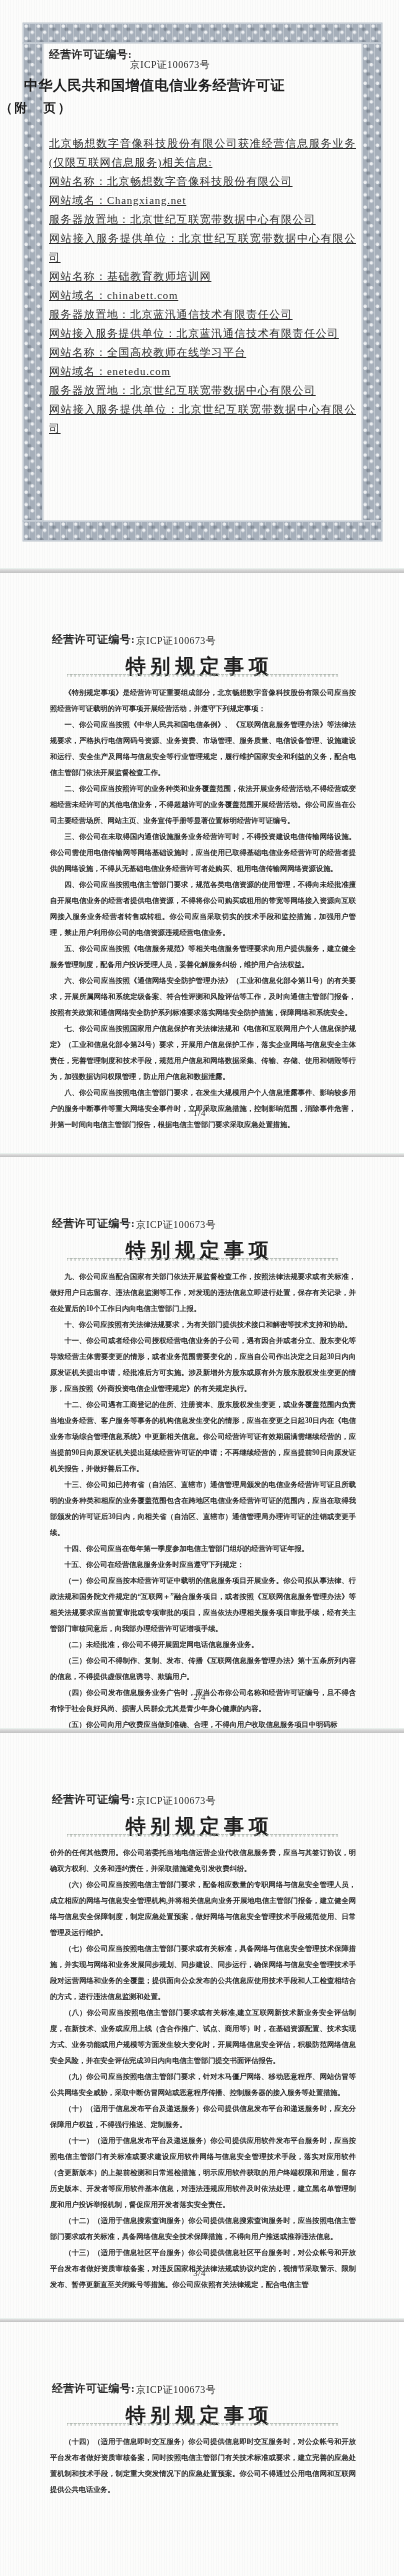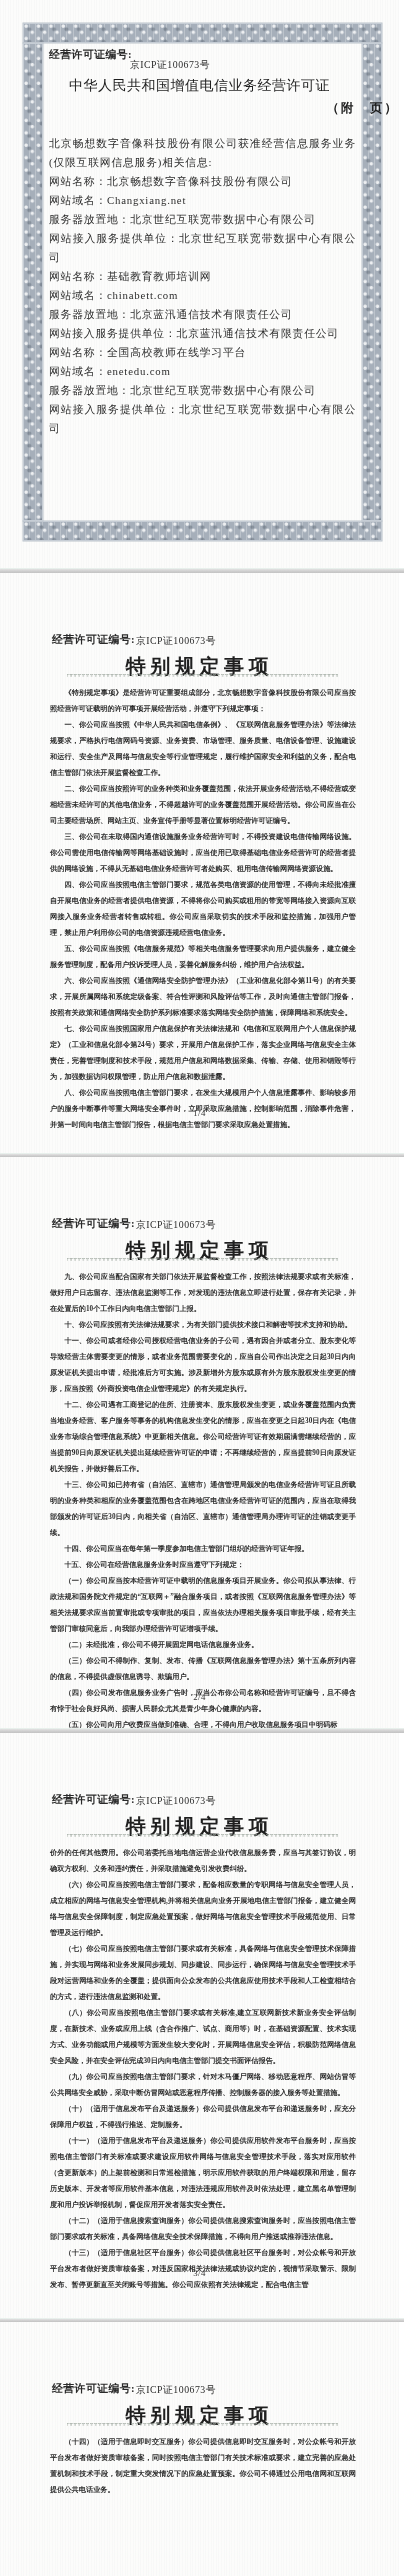--- a/index.html
+++ b/index.html
@@ -31,24 +31,24 @@
     background-size:12.4px 12.4px,12.4px 12.4px,12.4px 12.4px,auto;
     box-shadow:inset 0 0 0 1px #c6cdd5, 0 0 0 0.5px #b9c1ca;
   }
   .band.top{left:0;top:0;right:0;height:19.6px;}
   .band.bottom{left:0;bottom:0;right:0;height:19.6px;}
   .band.left{left:0;top:19.6px;bottom:19.6px;width:19.6px;}
   .band.right{right:0;top:19.6px;bottom:19.6px;width:19.6px;}
 
   .cover-license-label{position:absolute;left:49px;top:48px;font-size:10.8px;font-weight:600;color:#2a2a2a;letter-spacing:0.5px;}
   .cover-license-number{position:absolute;left:130px;top:59px;font-size:9.8px;color:#2a2a2a;letter-spacing:0.5px;}
-  .cover-title{position:absolute;left:0;right:0;top:77px;text-align:center;font-size:14px;font-weight:400;color:#1e1e1e;letter-spacing:0.5px;}
-  .cover-subtitle{position:absolute;left:0;right:0;top:100px;text-align:right;font-size:12.4px;font-weight:700;color:#1e1e1e;letter-spacing:2.1px;}
+  .cover-title{position:absolute;left:0;right:0;top:77px;font-size:14px;font-weight:700;color:#1e1e1e;letter-spacing:0.5px;padding-left:24px;}
+  .cover-subtitle{position:absolute;left:0;right:0;top:100px;text-align:left;font-size:12.4px;font-weight:700;color:#1e1e1e;letter-spacing:2.1px;}
   .cover-body{position:absolute;left:49px;top:134px;width:307px;font-size:10.8px;line-height:19px;letter-spacing:0.8px;color:#2d2d2d;}
-  .cover-body p{margin:0;text-align:justify;}
+  .cover-body p{margin:0;text-align:justify;text-decoration:underline;}
 
   
   .prov{color:#2e2e2e;}
   #page-p1{height:580px;}
   #page-p2{height:571px;}
   #page-p3{height:585px;}
   #page-p4{height:551px;}
   .prov-license-label{position:absolute;left:52px;top:60px;font-size:10.8px;font-weight:600;letter-spacing:0.5px;color:#2a2a2a;}
   .prov-license-number{position:absolute;left:136px;top:62px;font-size:9.8px;letter-spacing:0.5px;color:#2a2a2a;}
   .prov-title{position:absolute;left:0;right:0;top:80px;text-align:center;font-size:20px;font-weight:700;letter-spacing:4.6px;color:#1f1f1f;}

